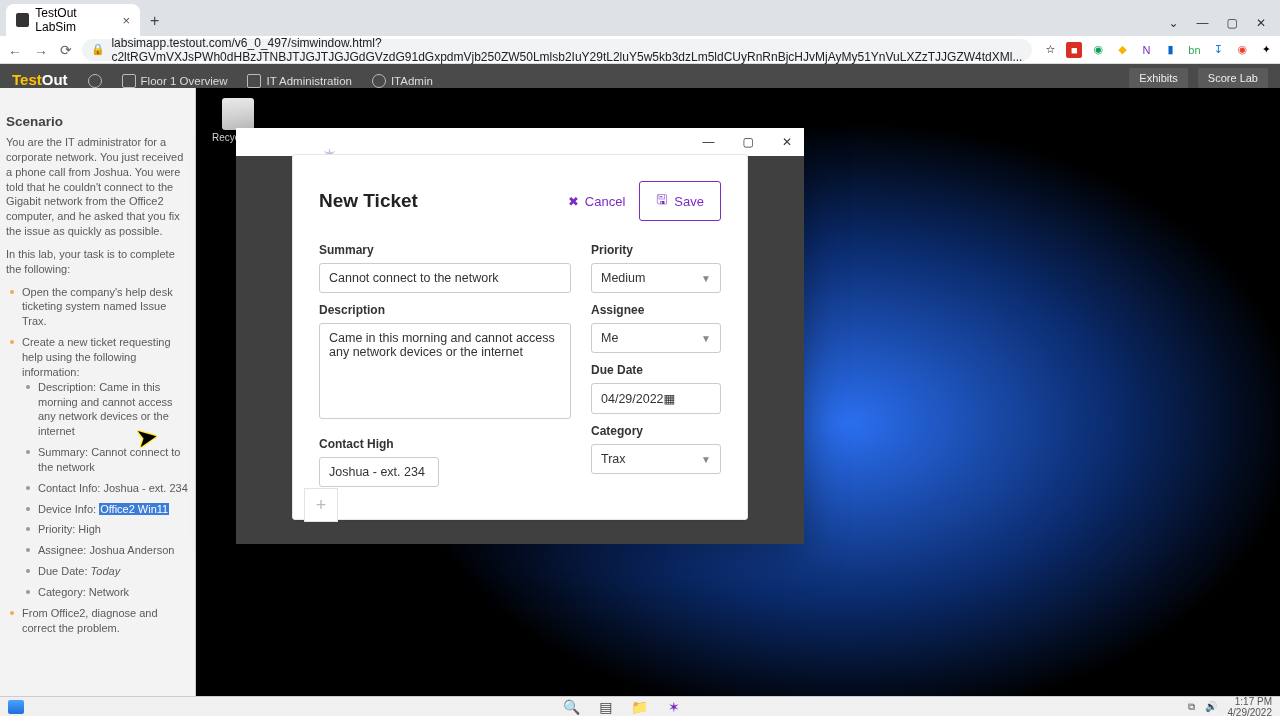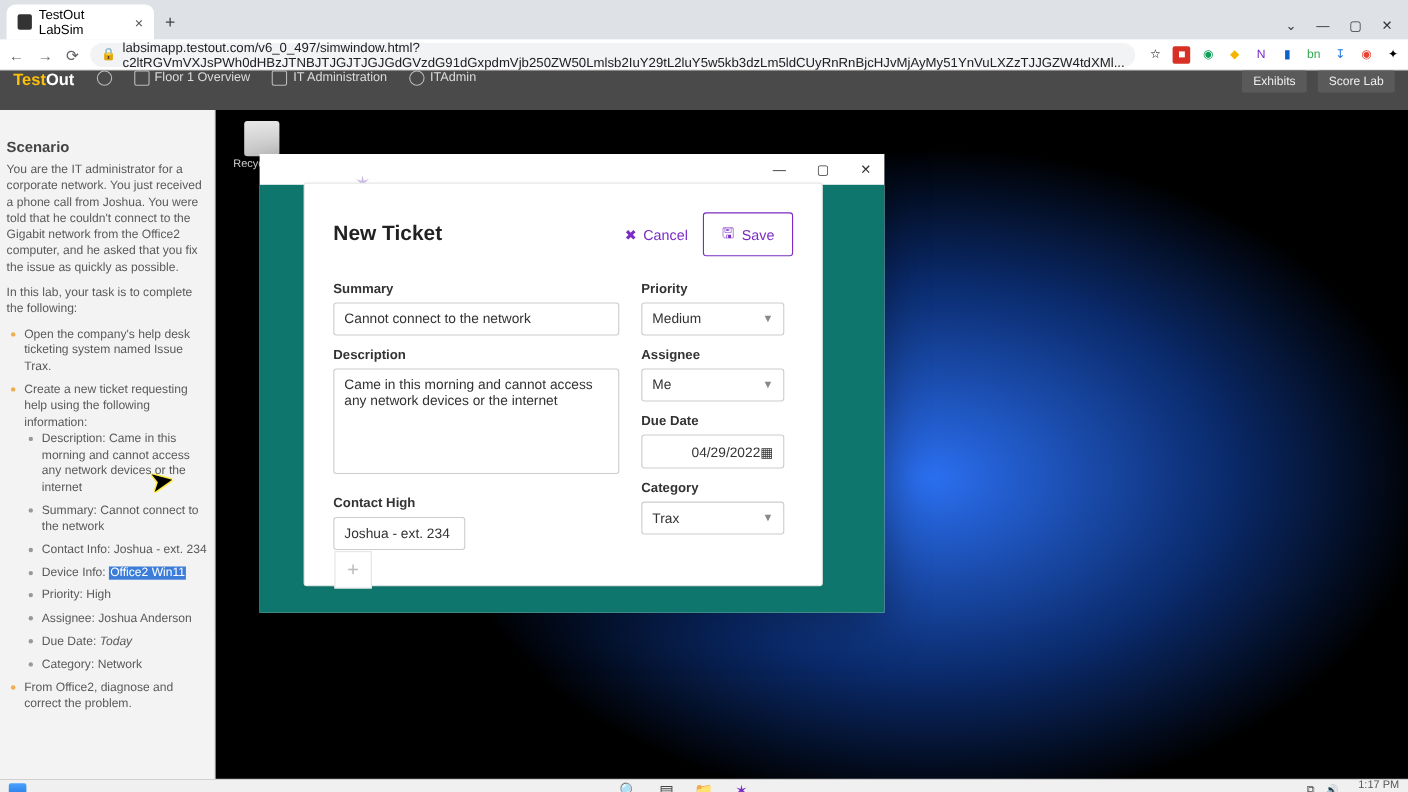--- a/index.html
+++ b/index.html
@@ -13,21 +13,21 @@
 .newtab { padding: 0 10px; color: #444; font-size: 16px; margin-bottom: 6px; }
 .winctrl { margin-left: auto; display: flex; gap: 18px; padding: 0 14px 6px 0; color: #333; font-size: 12px; }
 .addr-bar { height: 28px; display: flex; align-items: center; padding: 0 8px; gap: 10px; background: #fff; border-bottom: 1px solid #ddd; }
 .nav-icons { display: flex; gap: 12px; color: #606367; font-size: 14px; }
 .url-box { flex: 1; background: #f1f3f4; border-radius: 14px; height: 22px; display: flex; align-items: center; padding: 0 10px; font-size: 12px; color: #202124; gap: 6px; }
 .url-box .lock { color: #5f6368; font-size: 11px; }
 .ext-icons { display: flex; gap: 8px; align-items: center; }
 .ext-icons span { width: 16px; height: 16px; display: inline-flex; align-items: center; justify-content: center; font-size: 11px; }
 
 
-.app-bar { height: 36px; background: #4a4a4a; display: flex; align-items: flex-start; padding: 0 12px; color: #ddd; font-size: 11.5px; gap: 20px; }
+.app-bar { height: 24px; background: #4a4a4a; display: flex; align-items: flex-end; padding: 0 12px; color: #ddd; font-size: 11.5px; gap: 20px; }
 .app-logo { font-weight: bold; font-size: 15px; }
 .app-logo .t1 { color: #ffc107; }
 .app-logo .t2 { color: #fff; }
 .app-bar-item { display: flex; align-items: center; gap: 5px; }
 .app-bar-item::before { content: ""; width: 12px; height: 12px; border: 1.5px solid #bbb; border-radius: 2px; display: inline-block; }
 .app-bar-item.person::before { border-radius: 50%; }
 .refresh-ico { width: 14px; height: 14px; border: 1.5px solid #bbb; border-radius: 50%; position: relative; }
 .app-bar-right { margin-left: auto; display: flex; gap: 10px; }
 .app-btn { background: #5a5a5a; padding: 4px 10px; border-radius: 2px; color: #eee; font-size: 11px; }
 
@@ -45,39 +45,39 @@
 
 
 .desktop { flex: 1; background: radial-gradient(ellipse 600px 400px at 60% 55%, #2b6ff0 0%, #0a2a6b 45%, #000 75%); position: relative; }
 .recycle { position: absolute; top: 10px; left: 16px; text-align: center; color: #ddd; font-size: 10px; }
 .recycle-icon { width: 32px; height: 32px; background: linear-gradient(#e8e8e8,#ccc); border-radius: 3px; margin: 0 auto 2px; position: relative; }
 
 
 .dlg-win { position: absolute; left: 40px; top: 40px; width: 568px; background: #fff; box-shadow: 0 8px 40px rgba(0,0,0,.4); }
 .dlg-title { height: 28px; display: flex; align-items: center; justify-content: flex-end; padding: 0 6px; gap: 16px; font-size: 12px; color: #333; }
 .dlg-title span { padding: 2px 6px; }
-.dlg-inner { padding: 0 56px 22px 40px; background: #0f766e; }
+.dlg-inner { padding: 0 56px 22px 56px; background: #404040; }
 .sheet { background: #fff; border: 1px solid #e8e8e8; border-radius: 3px; padding: 26px 26px 22px 26px; box-shadow: 0 1px 3px rgba(0,0,0,.06); position: relative; top: -2px; }
 .sheet-issu { position:absolute; top: 44px; left: 66px; color:#c9c9c9; font-size:13px; font-weight:600; }
 .sheet-ico { position:absolute; top: 16px; left: 86px; width: 22px; height:22px; }
 .sheet-ico::before { content:"✶"; color:#c9b6e4; font-size:18px; }
 .dlg-head { display: flex; align-items: center; margin-bottom: 18px; }
 .dlg-head h2 { font-size: 19px; font-weight: 700; color: #222; }
 .dlg-actions { margin-left: auto; display: flex; gap: 14px; align-items: center; }
 .btn-cancel { color: #7b2cc4; font-size: 13px; display: flex; align-items: center; gap: 6px; cursor: pointer; }
 .btn-save { border: 1.5px solid #7b2cc4; color: #7b2cc4; padding: 8px 16px; border-radius: 3px; font-size: 13px; display: flex; align-items: center; gap: 7px; cursor: pointer; background:#fff; }
 .form-row { display: flex; gap: 20px; }
 .col-l { width: 260px; }
 .col-r { flex: 1; }
 .flabel { font-size: 12px; font-weight: 600; color: #333; margin-bottom: 6px; margin-top: 4px; }
 .finput, .fselect, .ftext { width: 100%; border: 1px solid #ccc; border-radius: 3px; font-size: 12.5px; padding: 7px 9px; color: #333; background:#fff; }
 .ftext { height: 96px; resize: none; }
 .fselect { display: flex; justify-content: space-between; align-items: center; width: 130px; }
 .fselect .chev { color: #888; font-size: 10px; }
-.fdate { display: flex; justify-content: flex-end; align-items: center; width: 130px; }
+.fdate { display: flex; justify-content: flex-start; align-items: center; width: 130px; }
 .field { margin-bottom: 10px; }
 .small-row { display: flex; gap: 16px; }
 .small-row .field { flex: 0 0 110px; }
 .small-row .field:first-child { flex: 0 0 120px; }
 .plus-fab { position: absolute; left: 68px; bottom: 22px; width: 34px; height: 34px; border: 1px solid #e3e3e3; display:flex; align-items:center; justify-content:center; color:#bbb; font-size:18px; background:#fff; }
 .side-list { position:absolute; left: 68px; top: 96px; display:flex; flex-direction:column; gap:16px; }
 .side-list div { width:20px; height:14px; background:#eee; border-radius:2px; }
 
 
 .cursor { position: absolute; left: 136px; top: 422px; font-size: 26px; color: #000; text-shadow: 1px 1px 0 #ffeb3b, -1px -1px 0 #ffeb3b, 1px -1px 0 #ffeb3b, -1px 1px 0 #ffeb3b; pointer-events: none; z-index: 999; transform: rotate(-10deg); }

